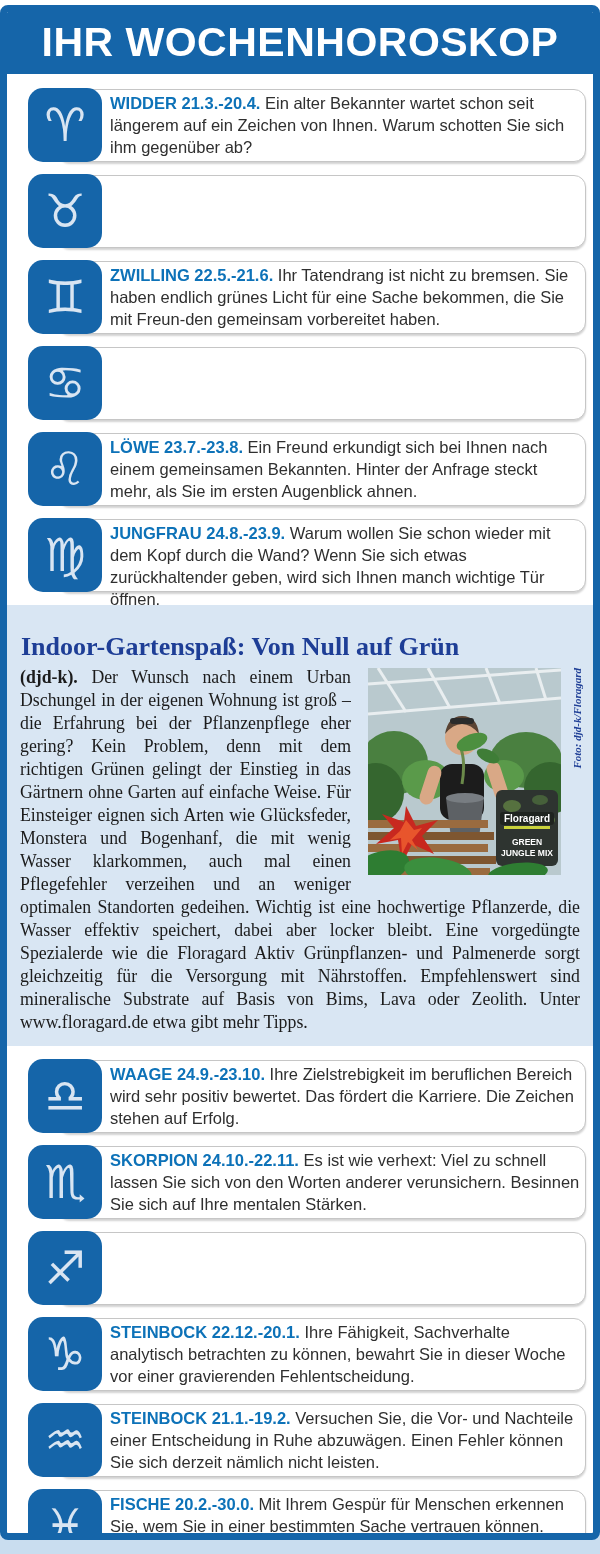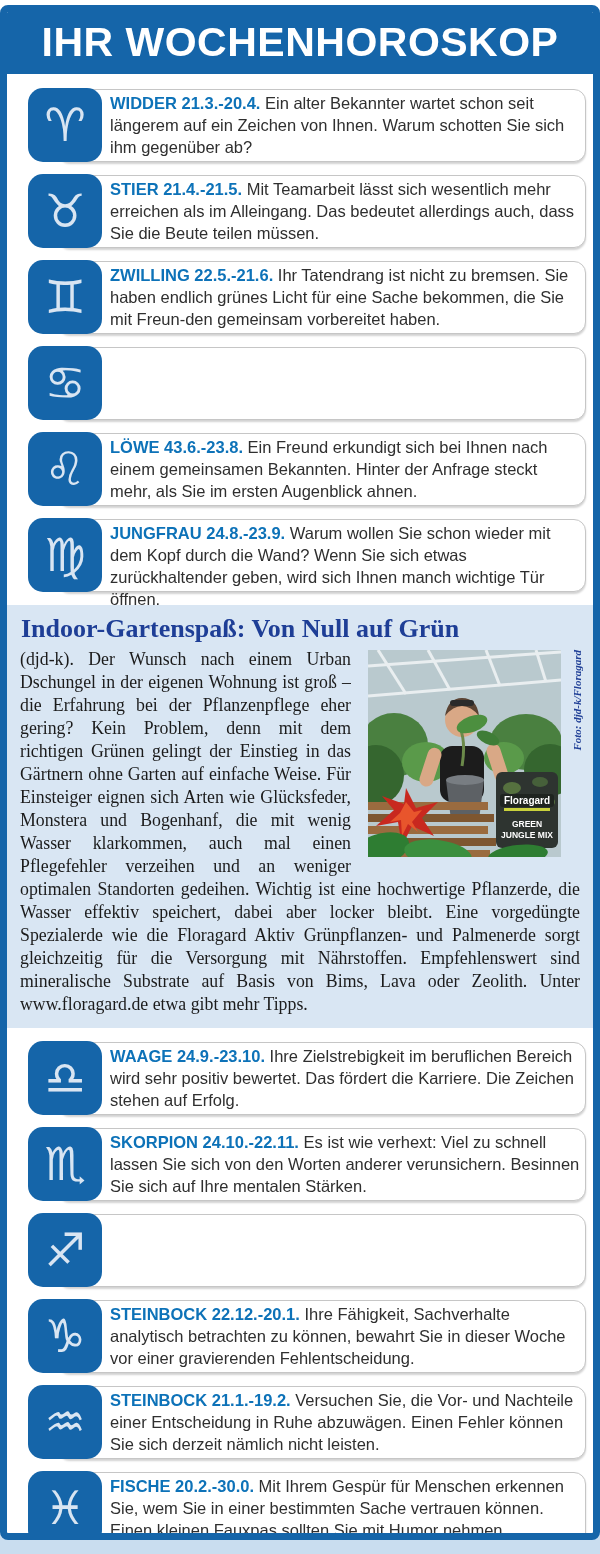--- a/index.html
+++ b/index.html
@@ -18,23 +18,23 @@
   .entry{position:relative;height:74px;margin-bottom:12px;}
   .entry:last-child{margin-bottom:0;}
   .bubble{position:absolute;left:30px;top:1px;right:0;bottom:0;background:#fff;border:1px solid #c6c6c6;
           border-radius:12px;box-shadow:0 2px 2px rgba(0,0,0,.18);}
   .tile{position:absolute;left:0;top:0;width:74px;height:74px;background:var(--blue);border-radius:15px;
         display:flex;align-items:center;justify-content:center;}
   .glyph{color:var(--iconfg);font-size:46px;line-height:1;font-family:"DejaVu Sans",sans-serif;}
   .etext{position:absolute;left:82px;top:4px;width:472px;font-size:16.5px;line-height:22px;color:var(--body);}
   .zn,.zd{color:var(--namez);font-weight:bold;}
   .article{background:var(--artbg);margin-top:13px;margin-bottom:11px;padding:9px 13px 12px 13px;}
-  .article h2{font-family:"Liberation Serif",serif;font-size:26px;line-height:30px;color:var(--navy);margin:0 0 4px 1px;}
+  .article h2{font-family:"Liberation Serif",serif;font-size:26px;line-height:30px;color:var(--navy);margin:18px 0 4px 1px;}
   .abody{font-family:"Liberation Serif",serif;font-size:17.8px;line-height:23px;text-align:justify;color:#1b1b1b;}
-  .abody .lead{font-weight:normal;margin-top:16px;}
+  .abody .lead{font-weight:bold;margin-top:16px;}
   .photowrap{float:right;width:212px;height:207px;margin:2px 0 4px 17px;position:relative;}
   .photo-svg{position:absolute;left:0;top:0;width:193px;height:207px;display:block;}
   .credit{position:absolute;right:0;top:0;width:17px;height:207px;}
   .credit span{position:absolute;left:3px;top:0;transform-origin:0 0;transform:rotate(-90deg) translate(-100%,0);
                white-space:nowrap;font-family:"Liberation Serif",serif;font-style:italic;font-weight:bold;
                font-size:11px;color:var(--navy);}
   .clear{clear:both;}
 </style>
 </head>
 <body>
@@ -55,21 +55,20 @@
           <span class="glyph">♈</span>
         </div>
       <p class="etext"><b class="zn">WIDDER</b> <b class="zd">21.3.-20.4.</b> <span>Ein alter Bekannter wartet schon seit längerem auf ein Zeichen von Ihnen. Warum schotten Sie sich ihm gegenüber ab?</span></p>
     </div>
 
     <div class="entry">
       <div class="bubble"></div>
       <div class="tile">
           <span class="glyph">♉</span>
         </div>
-      <p class="etext"><b class="zn">STIER</b> <b class="zd">21.4.-21.5.</b> <span>Mit Teamarbeit lässt sich wesentlich mehr erreichen als im Alleingang. Das bedeutet allerdings auch, dass Sie die Beute teilen müssen.</span></p>
     </div>
 
     <div class="entry">
       <div class="bubble"></div>
       <div class="tile">
           <span class="glyph">♊</span>
         </div>
       <p class="etext"><b class="zn">ZWILLING</b> <b class="zd">22.5.-21.6.</b> <span>Ihr Tatendrang ist nicht zu bremsen. Sie haben endlich grünes Licht für eine Sache bekommen, die Sie mit Freun-den gemeinsam vorbereitet haben.</span></p>
     </div>
 
@@ -78,21 +77,21 @@
       <div class="tile">
           <span class="glyph">♋</span>
         </div>
     </div>
 
     <div class="entry">
       <div class="bubble"></div>
       <div class="tile">
           <span class="glyph">♌</span>
         </div>
-      <p class="etext"><b class="zn">LÖWE</b> <b class="zd">43.6.-23.8.</b> <span>Ein Freund erkundigt sich bei Ihnen nach einem gemeinsamen Bekannten. Hinter der Anfrage steckt mehr, als Sie im ersten Augenblick ahnen.</span></p>
+      <p class="etext"><b class="zn">LÖWE</b> <b class="zd">23.7.-23.8.</b> <span>Ein Freund erkundigt sich bei Ihnen nach einem gemeinsamen Bekannten. Hinter der Anfrage steckt mehr, als Sie im ersten Augenblick ahnen.</span></p>
     </div>
 
     <div class="entry">
       <div class="bubble"></div>
       <div class="tile">
           <span class="glyph">♍</span>
         </div>
       <p class="etext"><b class="zn">JUNGFRAU</b> <b class="zd">24.8.-23.9.</b> <span>Warum wollen Sie schon wieder mit dem Kopf durch die Wand? Wenn Sie sich etwas zurückhaltender geben, wird sich Ihnen manch wichtige Tür öffnen.</span></p>
     </div>
 

